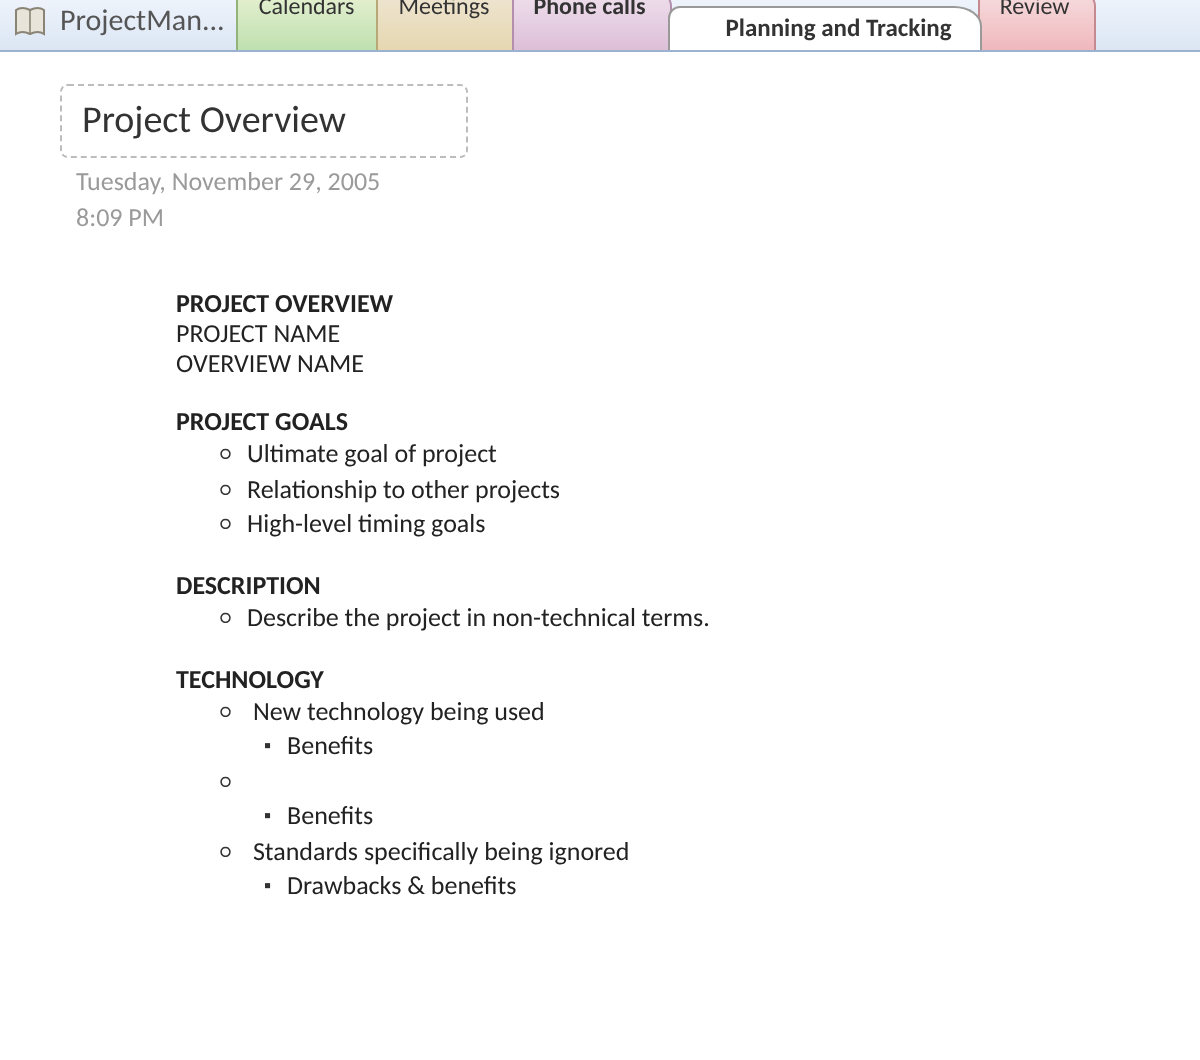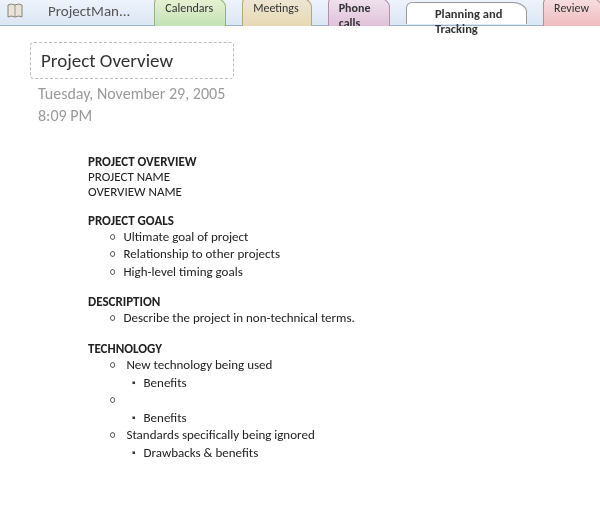--- a/index.html
+++ b/index.html
@@ -8,26 +8,26 @@
       width: 600px;
       height: 530px;
       background: #fdfdfd;
       overflow: hidden;
       font-size: 13px;
       color: #333;
     }
     .window { display: flex; flex-direction: column; height: 100%; }
     .tabbar {
       display: flex;
-      align-items: center;
+      align-items: flex-end;
       height: 26px;
       background: linear-gradient(#eef3fb, #dbe6f4);
       border-bottom: 1px solid #9bb3d1;
       padding-left: 4px;
-      gap: 18px;
+      gap: 0;
       position: relative;
     }
     .notebook-icon {
       width: 18px; height: 16px;
       margin: 0 4px 3px 2px;
       align-self: center;
       position: relative;
     }
     .notebook-icon svg { display: block; }
     .section-label {
@@ -76,21 +76,21 @@
       padding: 6px 60px 6px 10px;
       display: inline-block;
       margin-bottom: 4px;
       background: #fff;
     }
     .title-box .title {
       font-size: 19px;
       color: #333;
       font-weight: 400;
     }
-    .meta { color: #9a9a9a; font-size: 16px; margin-left: 8px; line-height: 1.4; }
+    .meta { color: #9a9a9a; font-size: 13px; margin-left: 8px; line-height: 1.4; }
     .content { margin: 26px 0 0 58px; font-size: 13px; color: #222; }
     .sec { margin-bottom: 14px; }
     .sec-head { font-weight: bold; letter-spacing: 0; }
     .plain-line { margin-left: 0; }
     ul.circ { list-style: none; margin-left: 22px; }
     ul.circ > li::before { content: "○"; font-size: 10px; margin-right: 8px; color:#333; vertical-align: 1px;}
     ul.sq { list-style: none; margin-left: 22px; }
     ul.sq > li::before { content: "▪"; font-size: 10px; margin-right: 8px; color:#333; vertical-align: 1px;}
     ul li { line-height: 1.35; }
   </style>

